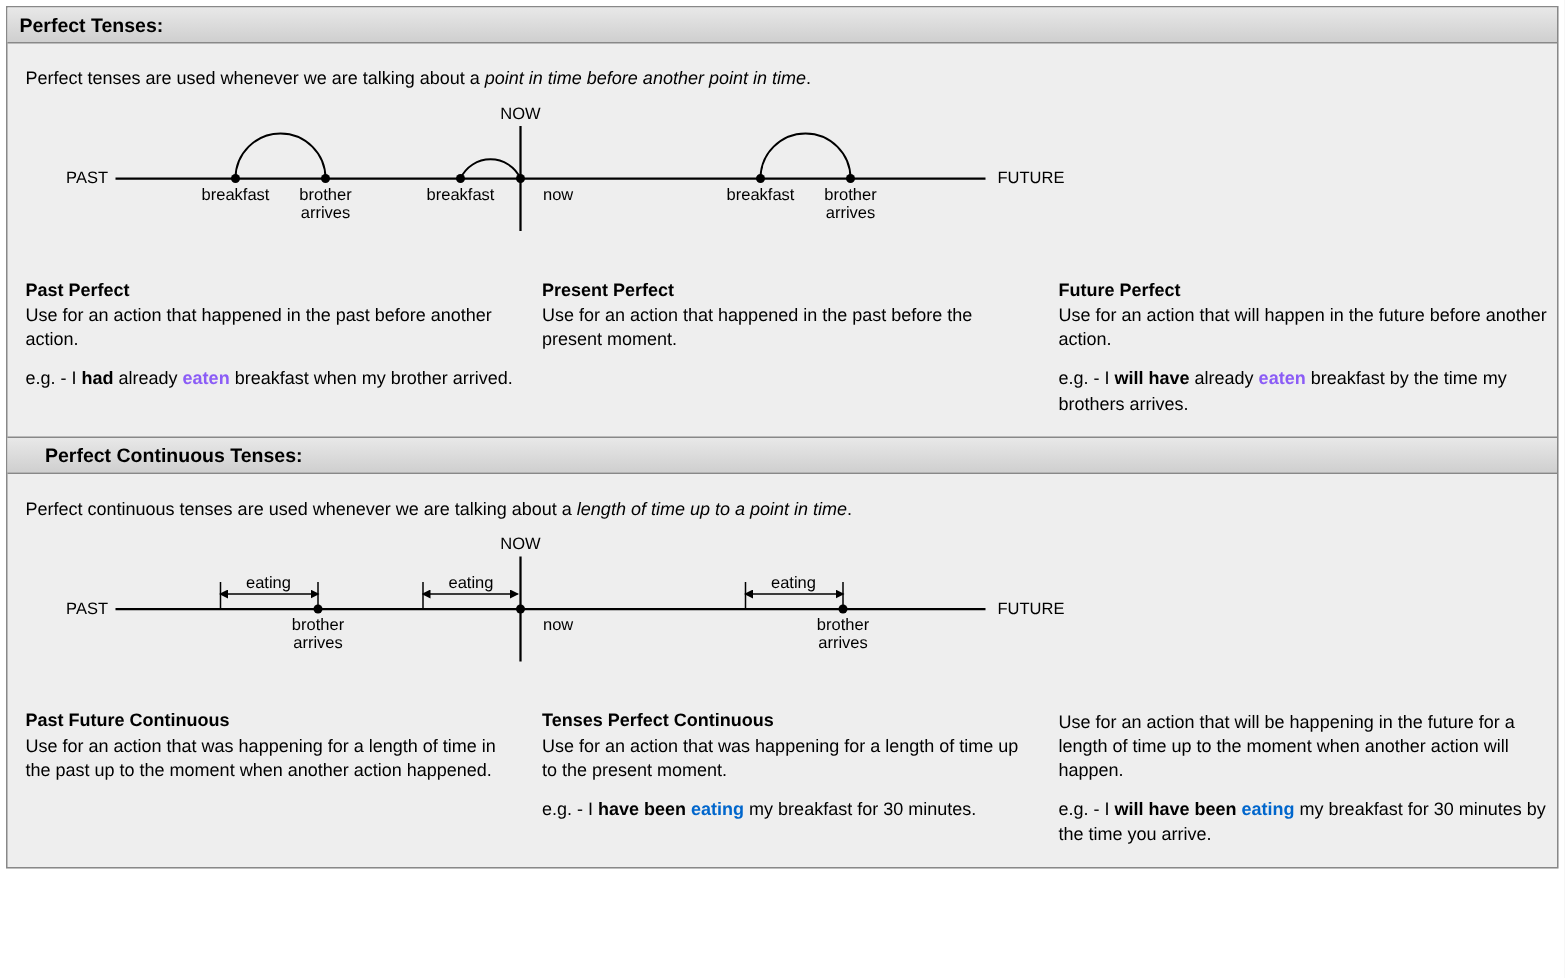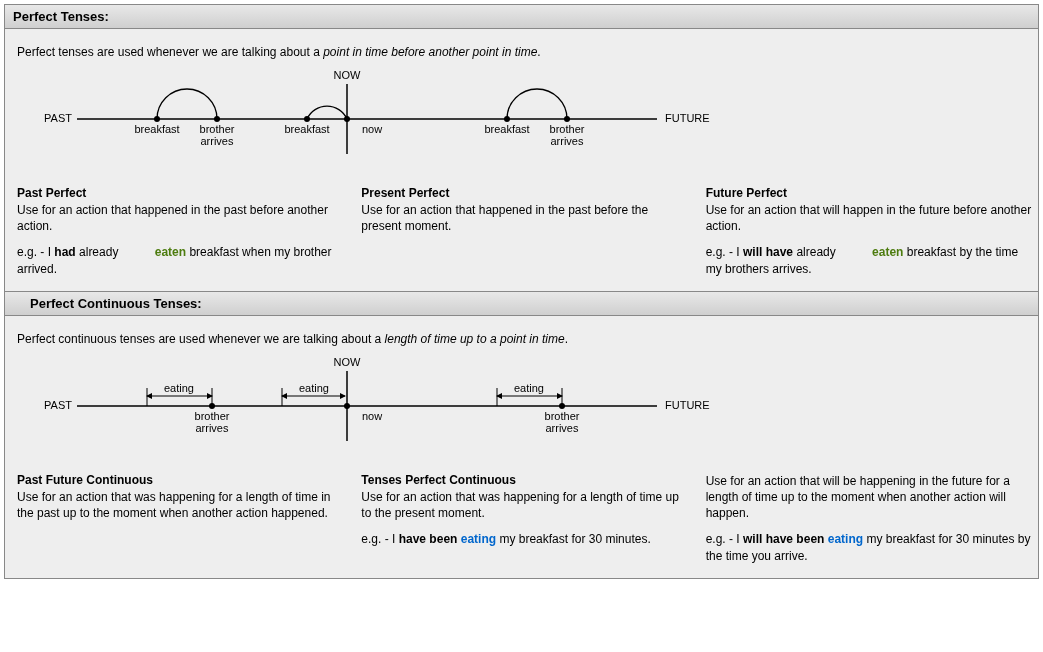--- a/index.html
+++ b/index.html
@@ -44,21 +44,21 @@
     font-weight: bold;
     margin-bottom: 2px;
   }
   .col-desc {
     margin-bottom: 10px;
     line-height: 1.35;
   }
   .col-ex {
     line-height: 1.35;
   }
-  .purple { color: #4d7c0f; font-weight: bold; margin-left: 33px; }
+  .purple { color: #8b5cf6; font-weight: bold; }
   .blue { color: #0066cc; font-weight: bold; }
   b { font-weight: bold; }
   svg text {
     font-family: Arial, Helvetica, sans-serif;
     font-size: 11px;
     fill: #000;
   }
 </style>
 </head>
 <body>

